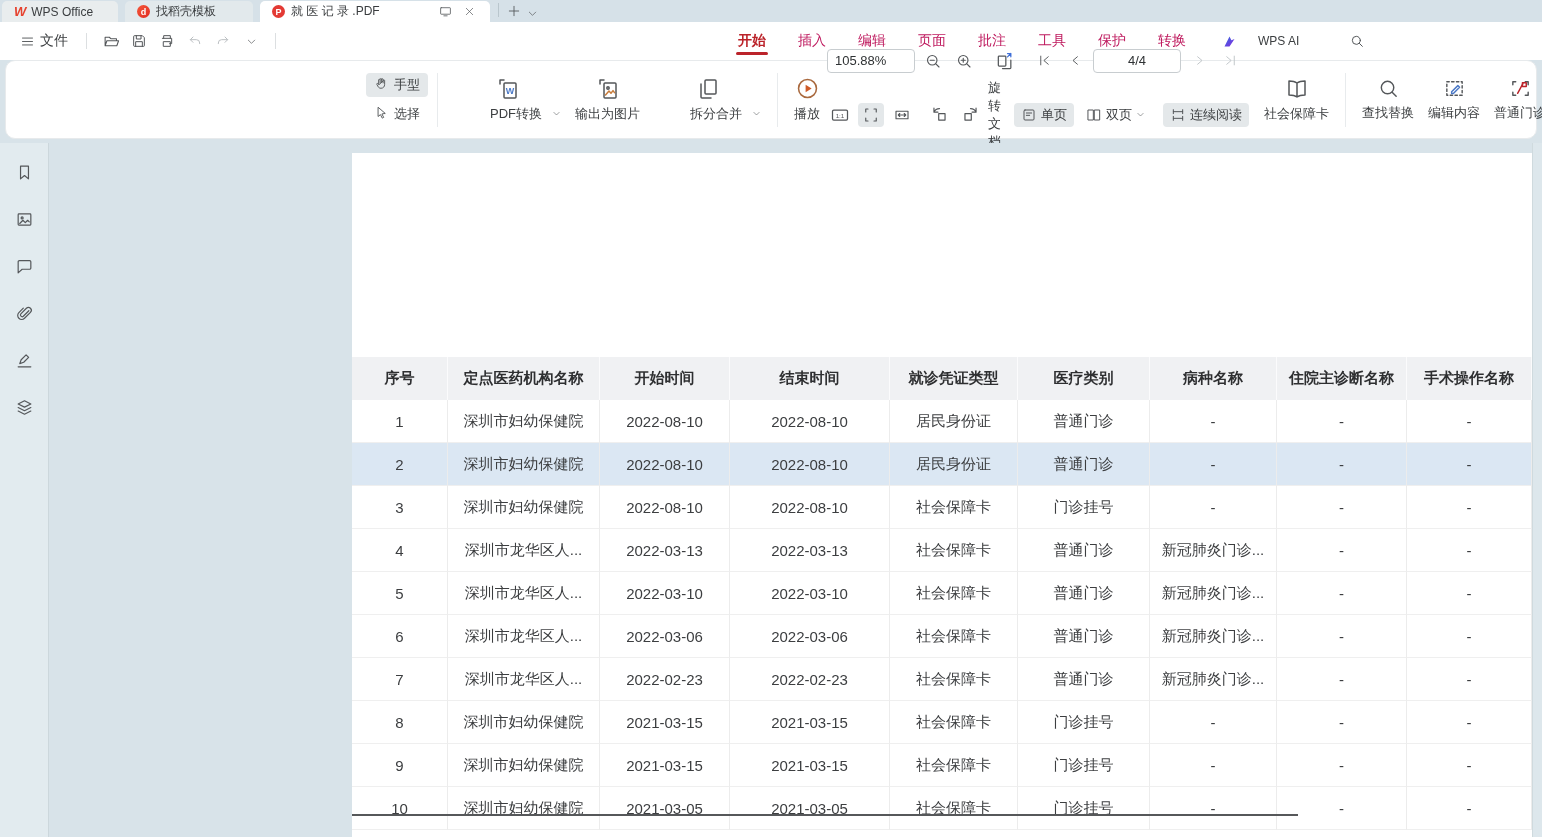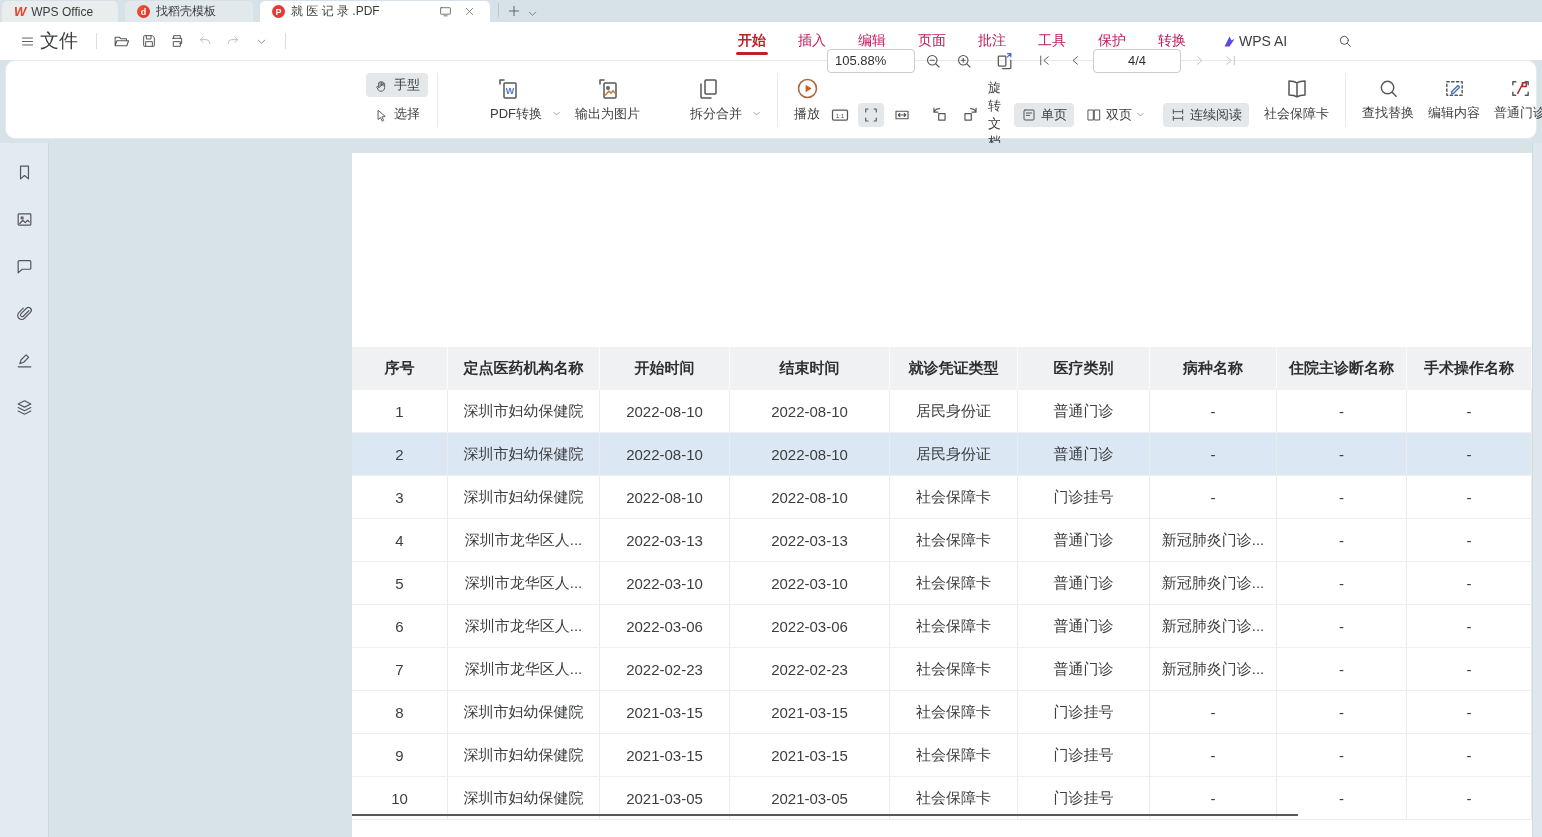--- a/index.html
+++ b/index.html
@@ -20,38 +20,38 @@
               color:#fff; font-size:9px; font-weight:bold; display:flex; align-items:center; justify-content:center; }
   .pdf-ic { width:13px; height:13px; border-radius:50%; background:#e33a34; color:#fff; font-size:9px;
             font-weight:bold; display:flex; align-items:center; justify-content:center; }
   .tabbar .mini { display:flex; align-items:center; justify-content:center; width:18px; height:18px; color:#55585b; }
   .tab-sep { width:1px; height:14px; background:#b9c6cd; margin:0 6px 2px 8px; align-self:center; }
   .plusbtn { font-size:16px; color:#3c3f42; margin-bottom:2px; }
 
   
   .menubar { position:relative; height:38px; background:#fff; display:flex; align-items:center; padding-left:14px; }
   .mb-left { display:flex; align-items:center; gap:4px; }
-  .filebtn { display:flex; align-items:center; gap:5px; font-size:19px; padding:4px 6px; border-radius:4px; }
+  .filebtn { display:flex; align-items:center; gap:5px; font-size:14px; padding:4px 6px; border-radius:4px; }
   .mb-sep { width:1px; height:16px; background:#dcdfe1; margin:0 8px; }
   .mb-ic { width:24px; height:24px; display:flex; align-items:center; justify-content:center; border-radius:4px; }
   .mb-ic.disabled svg { stroke:#bcc0c3; }
   .mb-nav { position:absolute; left:736px; top:0; height:100%; display:flex; align-items:center; gap:28px; }
   .nav-item { font-size:14px; color:#be185d; padding:8px 2px; position:relative; white-space:nowrap; }
   .nav-item.active { color:#bb232a; font-weight:bold; }
   .nav-item.active::after { content:""; position:absolute; left:0; right:0; bottom:3px; height:3px;
                             border-radius:2px; background:#bb232a; }
-  .wpsai { display:flex; align-items:center; gap:2px; font-size:14px; margin-left:6px;text-align:right; }
+  .wpsai { display:flex; align-items:center; gap:21px; font-size:12px; margin-left:6px;text-align:right; }
   .mb-search { margin-left:18px; }
 
   
   .ribbon { position:relative; margin:0 5px; height:79px; background:#fff; border:1px solid #e7eaec;
             border-radius:10px; display:flex; align-items:center; padding-left:360px; }
   .rb-sep { width:1px; height:54px; background:#e8ebed; margin:0 9px; flex:none; }
   .col2 { display:flex; flex-direction:column; gap:5px; }
-  .tool-sm { display:flex; align-items:flex-end; gap:5px; padding:3px 8px; border-radius:4px; font-size:13px; white-space:nowrap; }
+  .tool-sm { display:flex; align-items:flex-start; gap:5px; padding:3px 8px; border-radius:4px; font-size:13px; white-space:nowrap; }
   .tool-sm.on { background:#e4e8ea; }
   .tool-lg { display:flex; flex-direction:column; align-items:center; gap:4px; padding:3px 7px; border-radius:4px;
              font-size:13px; white-space:nowrap; flex:none; }
   .lbl-row { display:flex; align-items:center; gap:10px;margin-left:36px; }
   .rowset { display:flex; flex-direction:column; gap:6px; }
   .rline { display:flex; align-items:center; gap:5px; }
   .tool-ic { width:26px; height:24px; display:flex; align-items:center; justify-content:center; border-radius:4px; flex:none; }
   .tool-ic.on { background:#e4e8ea; }
   .tool-tg { display:flex; align-items:center; gap:4px; padding:3px 7px; font-size:13px; border-radius:4px; white-space:nowrap;text-align:right; }
   .tool-tg.on { background:#e4e8ea; }
@@ -66,21 +66,21 @@
   .workspace { position:absolute; top:143px; left:0; right:0; bottom:0; background:#d8e3e9; }
   .sidestrip { position:absolute; left:0; top:0; bottom:0; width:49px; background:#e2ebef;
                border-right:1px solid #ccd7dc; display:flex; flex-direction:column; align-items:center;
                padding-top:16px; gap:21px; }
   .side-ic { width:26px; height:26px; display:flex; align-items:center; justify-content:center; border-radius:4px; }
   .scrollstrip { position:absolute; right:0; top:0; bottom:0; width:10px; background:#dde7ec; border-left:1px solid #cfdade; }
 
   .page { position:absolute; left:352px; top:10px; width:1180px; height:700px; background:#fff; }
 
   
-  .pdf-table { position:absolute; left:0; top:194px; width:1180px; font-size:15px; }
+  .pdf-table { position:absolute; left:0; top:204px; width:1180px; font-size:15px; }
   .thead, .tr { display:grid; grid-template-columns:96px 152px 130px 160px 128px 132px 127px 130px 125px; }
   .thead { background:#f0f1f3; }
   .th { height:43px; display:flex; align-items:center; justify-content:center; font-weight:bold; color:#2e2f31;
         border-right:1px solid #fbfbfc; }
   .tr { background:#fff; }
   .tr.hl { background:#dbe7f3; }
   .td { height:43px; display:flex; align-items:center; justify-content:center; color:#3c3e40;
         border-right:1px solid #ececec; border-bottom:1px solid #efefef; white-space:nowrap; overflow:hidden; }
   .endline { position:absolute; left:0; top:661px; width:946px; height:2px; background:#56585a; }
 </style>

